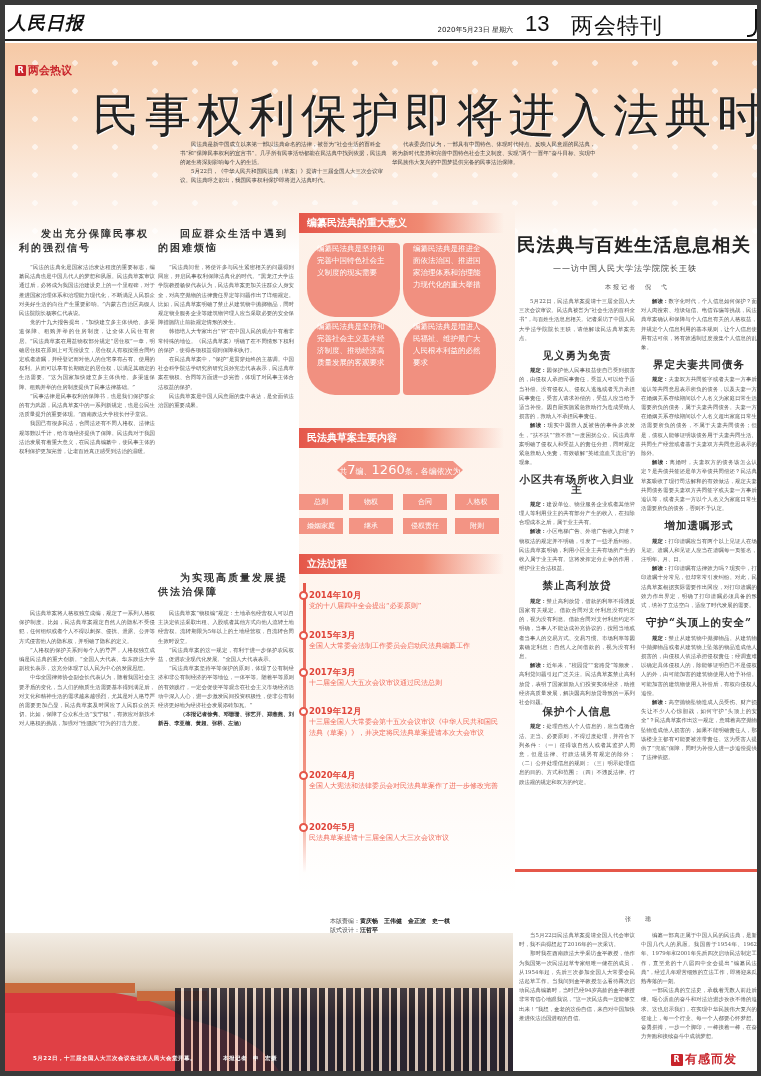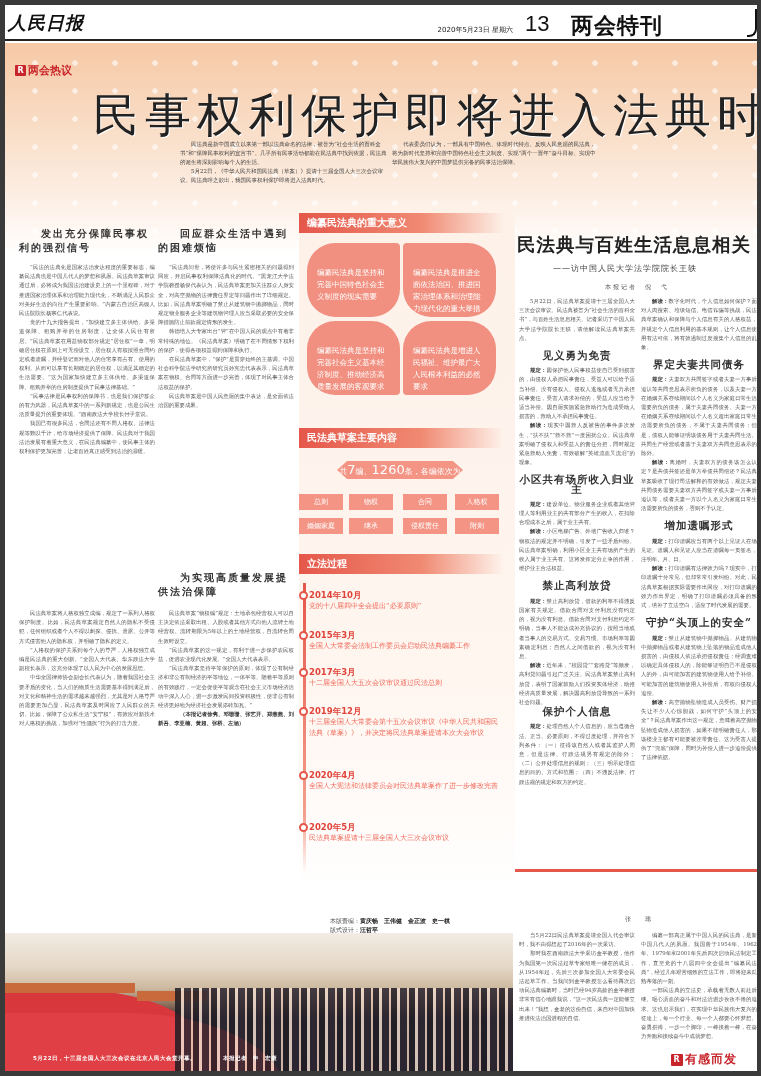--- a/index.html
+++ b/index.html
@@ -4,38 +4,38 @@
 <style>
 *{box-sizing:border-box;margin:0;padding:0}
 html,body{width:761px;height:1076px;overflow:hidden;background:#3a3a3a}
 body{font-family:"DejaVu Sans","Liberation Sans",sans-serif;color:#333;position:relative}
 .page{position:absolute;left:5px;top:5px;width:752px;height:1066px;background:#fff;overflow:hidden}
 
 .masthead{position:absolute;left:0;top:0;width:752px;height:36px;border-bottom:2px solid #222}
 .logo{position:absolute;left:3px;top:6px;font-family:"DejaVu Serif",serif;font-style:italic;font-weight:bold;font-size:18px;color:#111;letter-spacing:1px}
 .dateline{position:absolute;left:108px;top:20px;width:400px;text-align:right;font-size:7px;color:#222}
 .pagenum{position:absolute;left:520px;top:6px;font-size:22px;color:#111;font-family:"Liberation Sans",sans-serif}
-.section{position:absolute;left:566px;top:6px;font-size:22px;color:#111;font-weight:bold;letter-spacing:1px}
+.section{position:absolute;left:566px;top:6px;font-size:22px;color:#111;font-weight:normal;letter-spacing:1px}
 .bracket{position:absolute;right:0;top:4px;width:10px;height:28px;border-right:2px solid #111;border-bottom:2px solid #111;border-bottom-right-radius:8px}
 
 .banner{position:absolute;left:0;top:38px;width:752px;height:210px;background:linear-gradient(180deg,#f6c9a6 0%,#f9ddc6 40%,#fdf2ea 80%,#fff 100%)}
 .banner .dots{position:absolute;inset:0;background-image:radial-gradient(circle,rgba(255,255,255,.75) 2.5px,transparent 3px);background-size:40px 28px;background-position:10px 6px;opacity:.8}
 .tag{position:absolute;left:10px;top:20px;font-size:11px;font-weight:bold;color:#c8242b;display:flex;align-items:center;gap:2px}
 .tag .r{display:inline-block;width:11px;height:11px;background:#c8242b;color:#fff;font-size:8px;line-height:11px;text-align:center;border-radius:1px}
 .headline{position:absolute;left:88px;top:42px;font-size:46px;font-weight:normal;color:#222;letter-spacing:6px;white-space:nowrap;text-shadow:1px 1px 0 #fff}
 .lede{position:absolute;left:175px;top:97px;width:210px;font-family:"DejaVu Serif",serif;font-size:5.5px;line-height:9px;color:#444;text-indent:11px}
 .lede2{position:absolute;left:387px;top:97px;width:205px;font-family:"DejaVu Serif",serif;font-size:5.5px;line-height:9px;color:#444}
 
 .col{position:absolute;font-family:"DejaVu Serif",serif;font-size:5.4px;line-height:9.2px;color:#555;text-align:justify}
 .col p{text-indent:11px}
 .subhead{position:absolute;font-size:10px;font-weight:bold;color:#333;letter-spacing:2px;line-height:14px}
 
 .info{position:absolute;left:294px;top:200px;width:216px;height:690px;background:linear-gradient(180deg,#fdf1e8,#fff6f0 70%,#fff)}
 .bar-title{position:absolute;left:0;height:20px;width:205px;background:linear-gradient(90deg,#e5574a 0%,#f08a73 60%,rgba(255,240,230,0) 100%);color:#fff;font-size:10px;font-weight:bold;line-height:20px;padding-left:8px}
-.petal{position:absolute;width:93px;height:74px;background:#f19080;color:#fff;font-size:7.5px;line-height:12px;padding:24px 10px}
+.petal{position:absolute;width:93px;height:74px;background:#f19080;color:#fff;font-size:7.5px;line-height:12px;padding:0 10px}
 .p1{border-radius:28px 4px 28px 28px}
 .p2{border-radius:4px 28px 28px 28px}
 .p3{border-radius:28px 28px 4px 28px}
 .p4{border-radius:28px 28px 28px 4px}
 .count{position:absolute;left:38px;top:256px;width:126px;height:18px;background:#f39484;color:#fff;font-size:8px;line-height:18px;text-align:center;clip-path:polygon(8% 0,92% 0,100% 50%,92% 100%,8% 100%,0 50%)}
 .count b{font-size:13px;font-weight:normal}
 .chip{position:absolute;width:44px;height:16px;background:#f39484;color:#fff;font-size:7px;line-height:16px;text-align:center}
 .tl-line{position:absolute;left:4px;top:378px;width:3px;height:290px;background:linear-gradient(180deg,#e5574a,#f4a08e 80%,rgba(255,255,255,0))}
 .tl-item{position:absolute;left:10px}
 .tl-dot{position:absolute;left:-10px;top:2px;width:9px;height:9px;border:2px solid #e5574a;background:#fff;border-radius:50%}

